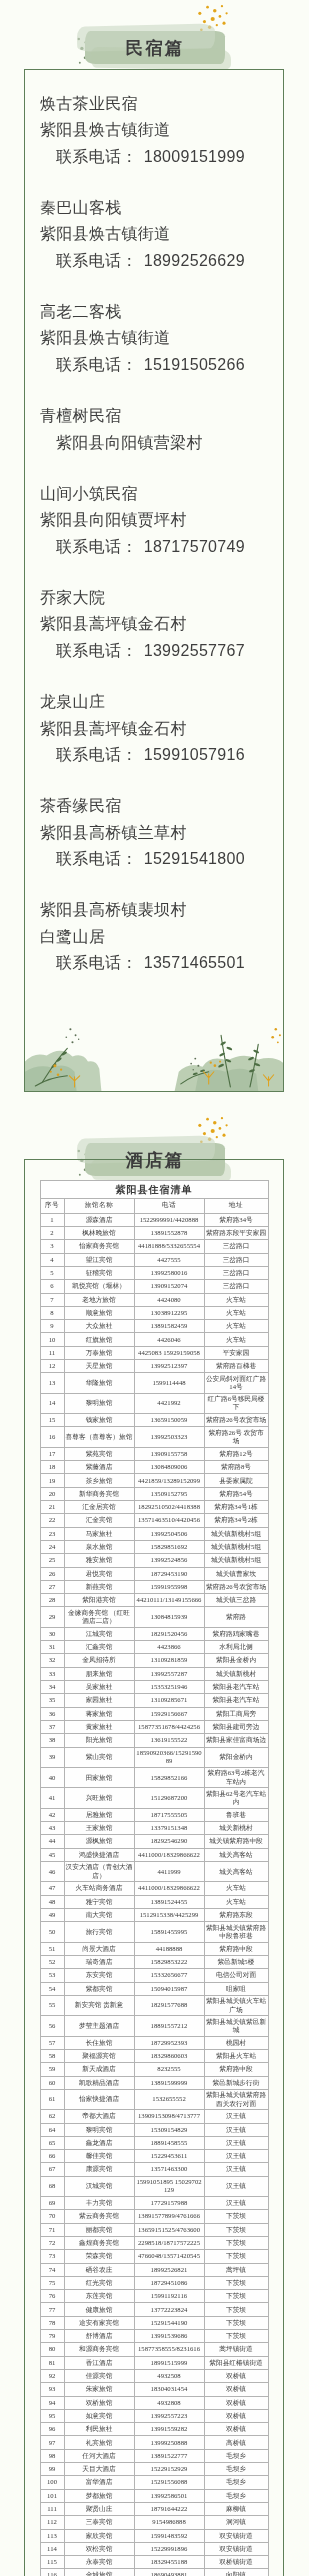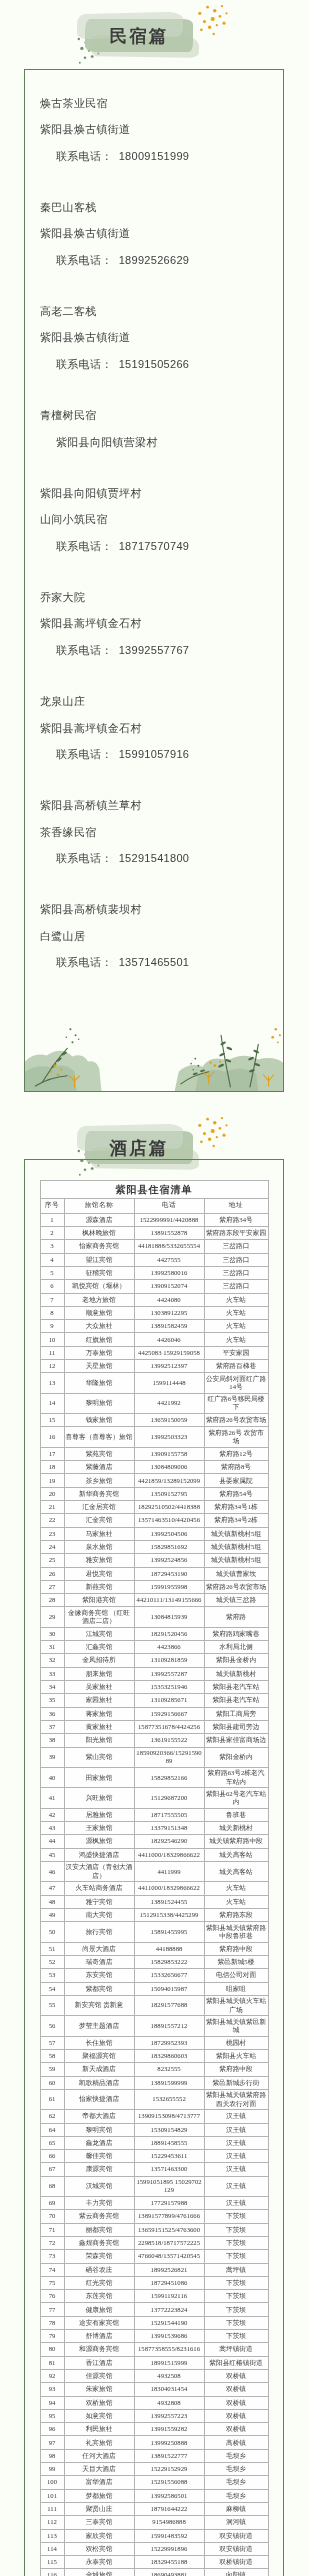--- a/index.html
+++ b/index.html
@@ -21,21 +21,21 @@
     font-family:"Liberation Sans", sans-serif;color:var(--ink);
     background-color:var(--bg);
     background-image:
       linear-gradient(to right, var(--grid) 0.5px, transparent 0.5px),
       linear-gradient(to bottom, var(--grid) 0.5px, transparent 0.5px);
     background-size:12px 12px;
   }
   
   .section-header{position:absolute;left:0;width:309px;height:67px;}
   .brush{
-    position:absolute;left:85px;top:17px;width:108px;height:33px;
+    position:absolute;left:85px;top:29px;width:140px;height:33px;
     background:var(--brush);
     border-radius:5.2px 9.3px 4.1px 10.3px / 11.3px 5.2px 9.3px 6.2px;
   }
   .brush::before{
     content:"";position:absolute;left:-8.2px;top:-6.2px;right:10.3px;bottom:14.4px;
     background:var(--brush-light);opacity:.6;
     border-radius:8.2px 15.5px 6.2px 12.4px / 10.3px 7.2px 11.3px 5.2px;
     transform:rotate(-1.4deg);
   }
   .brush::after{
@@ -55,21 +55,21 @@
     border:1px solid var(--box-border);
     box-sizing:content-box;
   }
   #box-minsu{top:69px;height:1021px;}
   #box-jiudian{top:1159px;height:1824px;}
   
   .homestay-list{position:relative;z-index:2;padding:26px 10.3px 0 15px;}
   .homestay-entry{margin-bottom:36px;}
   .homestay-entry .line{
     height:15.5px;line-height:15.5px;margin-bottom:10.8px;
-    font-size:11px;letter-spacing:0.3px;color:var(--ink);white-space:nowrap;
+    font-size:16px;letter-spacing:0.3px;color:var(--ink);white-space:nowrap;
   }
   .homestay-entry .line:last-child{margin-bottom:0;margin-left:16px;}
   .phone-number{margin-left:6.2px;}
   
   .hotel-table{
     position:relative;z-index:2;
     width:228px;margin:20px auto 0;
     border-collapse:collapse;table-layout:fixed;
     font-family:"Liberation Serif", serif;
     background:var(--cell-bg);
@@ -149,22 +149,22 @@
       <span>联系电话：</span><span class="phone-number">15191505266</span>
     </div>
   </div>
 
   <div class="homestay-entry">
     <div class="line">青檀树民宿</div>
     <div class="line">紫阳县向阳镇营梁村</div>
   </div>
 
   <div class="homestay-entry">
+    <div class="line">山间小筑民宿</div>
     <div class="line">紫阳县向阳镇贾坪村</div>
-    <div class="line">山间小筑民宿</div>
     <div class="line">
       <span>联系电话：</span><span class="phone-number">18717570749</span>
     </div>
   </div>
 
   <div class="homestay-entry">
     <div class="line">乔家大院</div>
     <div class="line">紫阳县蒿坪镇金石村</div>
     <div class="line">
       <span>联系电话：</span><span class="phone-number">13992557767</span>
@@ -173,22 +173,22 @@
 
   <div class="homestay-entry">
     <div class="line">龙泉山庄</div>
     <div class="line">紫阳县蒿坪镇金石村</div>
     <div class="line">
       <span>联系电话：</span><span class="phone-number">15991057916</span>
     </div>
   </div>
 
   <div class="homestay-entry">
+    <div class="line">茶香缘民宿</div>
     <div class="line">紫阳县高桥镇兰草村</div>
-    <div class="line">茶香缘民宿</div>
     <div class="line">
       <span>联系电话：</span><span class="phone-number">15291541800</span>
     </div>
   </div>
 
   <div class="homestay-entry">
     <div class="line">紫阳县高桥镇裴坝村</div>
     <div class="line">白鹭山居</div>
     <div class="line">
       <span>联系电话：</span><span class="phone-number">13571465501</span>

